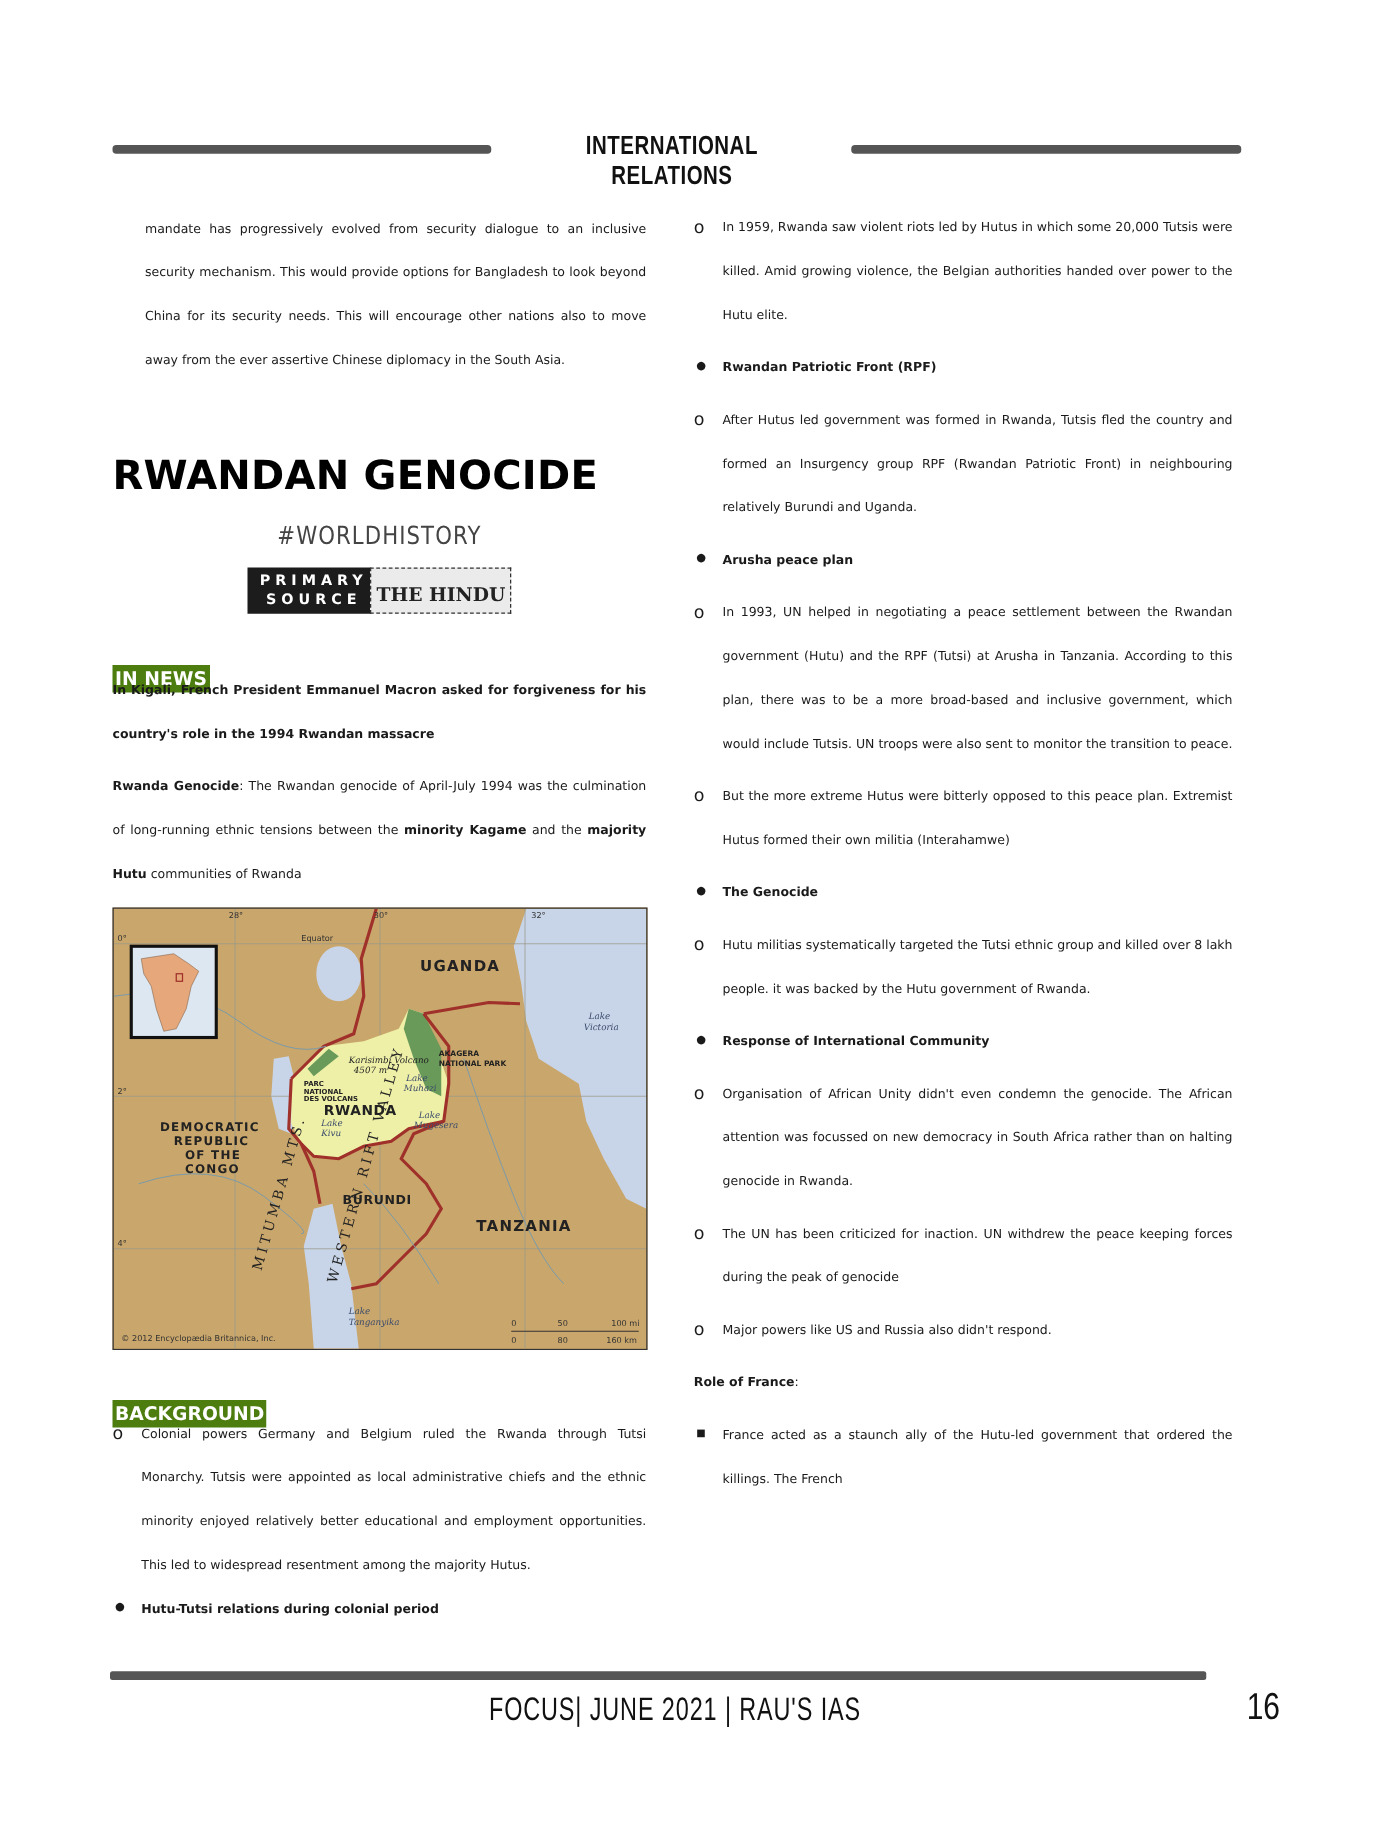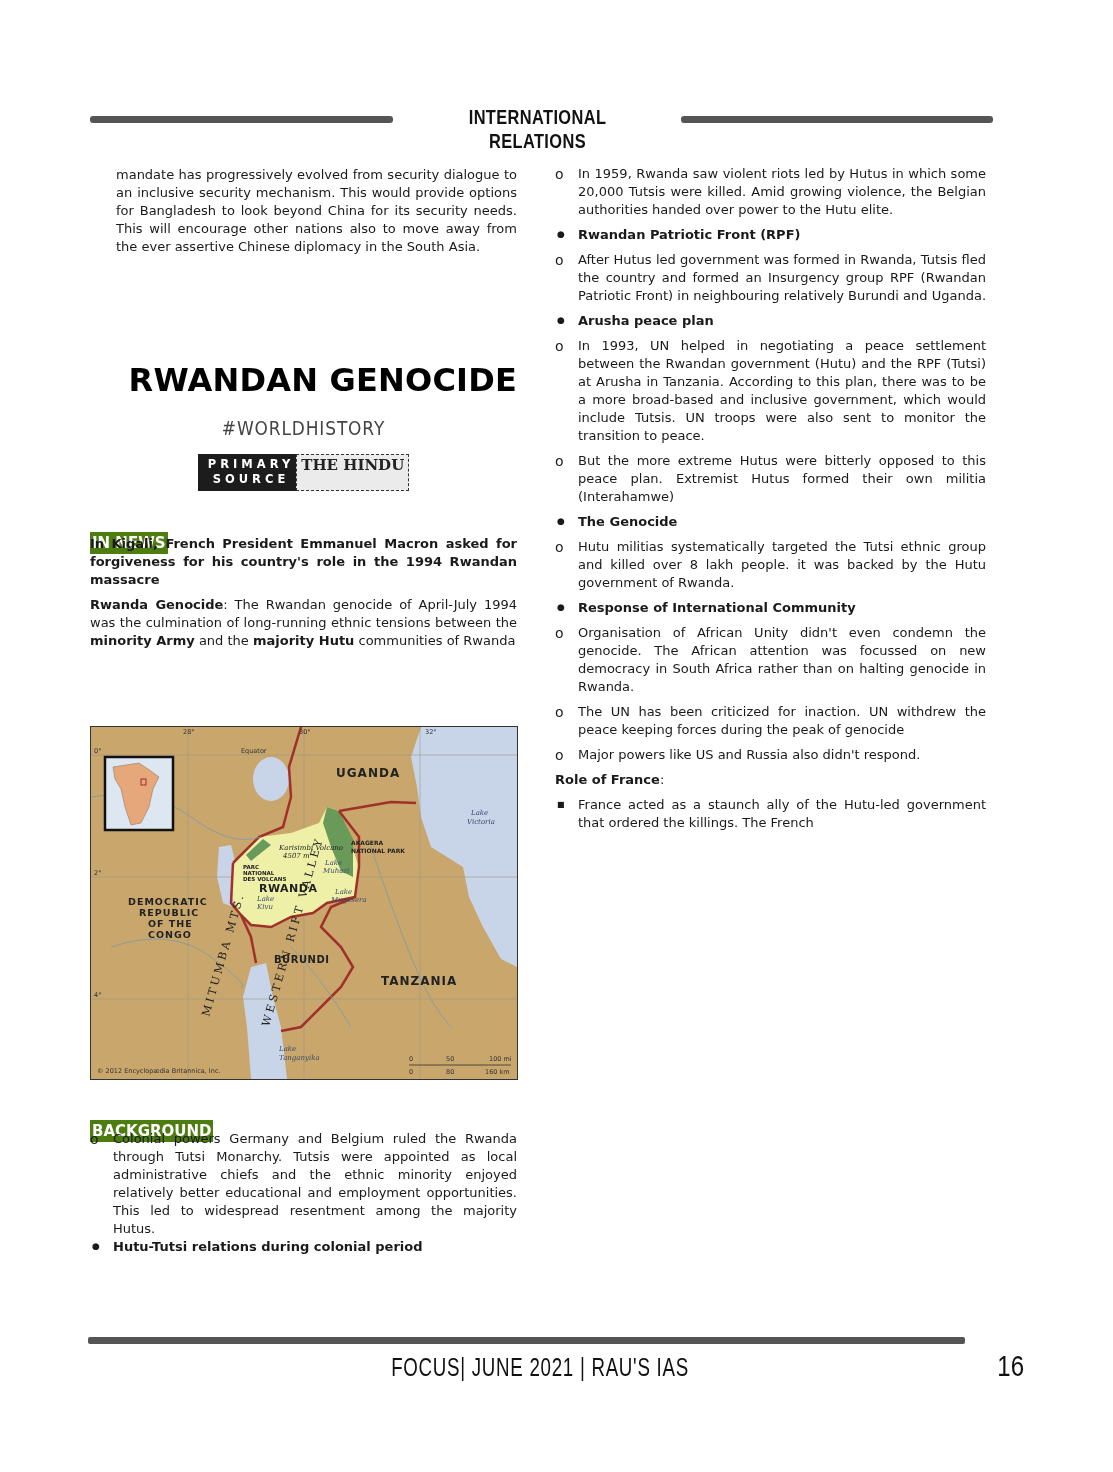--- a/index.html
+++ b/index.html
@@ -6,27 +6,27 @@
   body { width: 1113px; height: 1472px; position: relative; overflow: hidden;
          font-family: "DejaVu Sans", sans-serif; color: #1a1a1a; }
   .abs { position: absolute; }
 
   
   .hdr-bar { position: absolute; top: 116px; height: 7px; background: #555555; border-radius: 3px; }
   .hdr-title { position: absolute; top: 105px; left: 390px; width: 295px; text-align: center;
                font-family: "Liberation Sans", sans-serif; font-weight: bold; font-size: 21px;
                letter-spacing: 0.5px; transform: scaleX(0.78); transform-origin: center; color: #111; }
 
-  .col { position: absolute; font-size: 13px; line-height: 18px; }
+  .col { position: absolute; font-size: 10px; line-height: 35px; }
   .col-left { left: 90px; width: 427px; }
   .col-right { left: 555px; width: 431px; }
   .just { text-align: justify; }
   p { margin: 0; }
 
-  .title { font-family: "DejaVu Sans", sans-serif; font-weight: bold; font-size: 32px; text-align: right;
+  .title { font-family: "DejaVu Sans", sans-serif; font-weight: bold; font-size: 32px; text-align: left;
            letter-spacing: 0.2px; color: #000; }
   .hashtag { font-family: "DejaVu Sans", sans-serif; font-size: 20px; text-align: center; color: #444;
              letter-spacing: 1px; transform: scaleX(0.85); }
   .badge-wrap { display: flex; justify-content: center; }
   .badge-ps { background: #1c1c1c; color: #fff; font-family: "DejaVu Sans", sans-serif; font-weight: bold;
               font-size: 11.5px; letter-spacing: 4px; line-height: 15px; padding: 3px 2px 3px 10px; text-align: center; }
   .badge-th { background: #ebebeb; border: 1.5px dashed #333; font-family: "DejaVu Serif", serif; font-weight: bold;
               font-size: 15px; color: #222; padding: 6px 4px 0 4px; height: 30px; box-sizing: border-box; }
 
   .section-label { display: inline-block; background: #4d7c0f; color: #fff; font-weight: bold;
@@ -65,31 +65,31 @@
   <p class="just" style="position:absolute; top:166px; left:26px; width:401px;">mandate has progressively evolved from security dialogue to an inclusive security mechanism. This would provide options for Bangladesh to look beyond China for its security needs. This will encourage other nations  also to move away from the ever assertive Chinese diplomacy in the South Asia.</p>
 </div>
 
 <div class="abs title" style="left:90px; top:361px; width:427px;">RWANDAN GENOCIDE</div>
 <div class="abs hashtag" style="left:90px; top:416px; width:427px;">#WORLDHISTORY</div>
 <div class="abs badge-wrap" style="left:90px; top:454px; width:427px;">
   <div class="badge-ps">
     <div>PRIMARY</div>
     <div>SOURCE</div>
   </div>
-  <div class="badge-th" style="height:37px; padding-top:1px;">THE HINDU</div>
+  <div class="badge-th" style="height:37px; padding-top:12px;">THE HINDU</div>
 </div>
 
 <div class="abs" style="left:90px; top:503px;">
   <span class="section-label">IN NEWS</span>
 </div>
 
 <div class="col col-left" style="top:535px;">
   <p class="just italic-lead">In Kigali, French President Emmanuel Macron asked for forgiveness for his country's role in the 1994 Rwandan massacre</p>
   <p class="just" style="margin-top:7px;">
-    <b>Rwanda Genocide</b><span>:</span><span> The Rwandan genocide of April-July 1994 was the culmination of long-running ethnic tensions between the </span><b>minority Army</b><span> and the </span><b>majority Hutu</b><span> communities of Rwanda</span>
+    <b>Rwanda Genocide</b><span>:</span><span> The Rwandan genocide of April-July 1994 was the culmination of long-running ethnic tensions between the </span><b>minority Kagame</b><span> and the </span><b>majority Hutu</b><span> communities of Rwanda</span>
   </p>
 </div>
 
 <div class="map">
   <svg width="426" height="352" viewBox="0 0 426 352" xmlns="http://www.w3.org/2000/svg">
     <rect width="426" height="352" fill="#c9a66b"></rect>
 
     <path d="M330 0 L426 0 L426 240 L410 232 L392 200 L378 170 L372 140 L340 120 L330 90 L326 60 L320 30 Z" fill="#c8d4e8"></path>
 
     <path d="M160 240 L175 236 L182 270 L190 300 L196 352 L160 352 L156 300 L152 270 Z" fill="#c8d4e8"></path>

